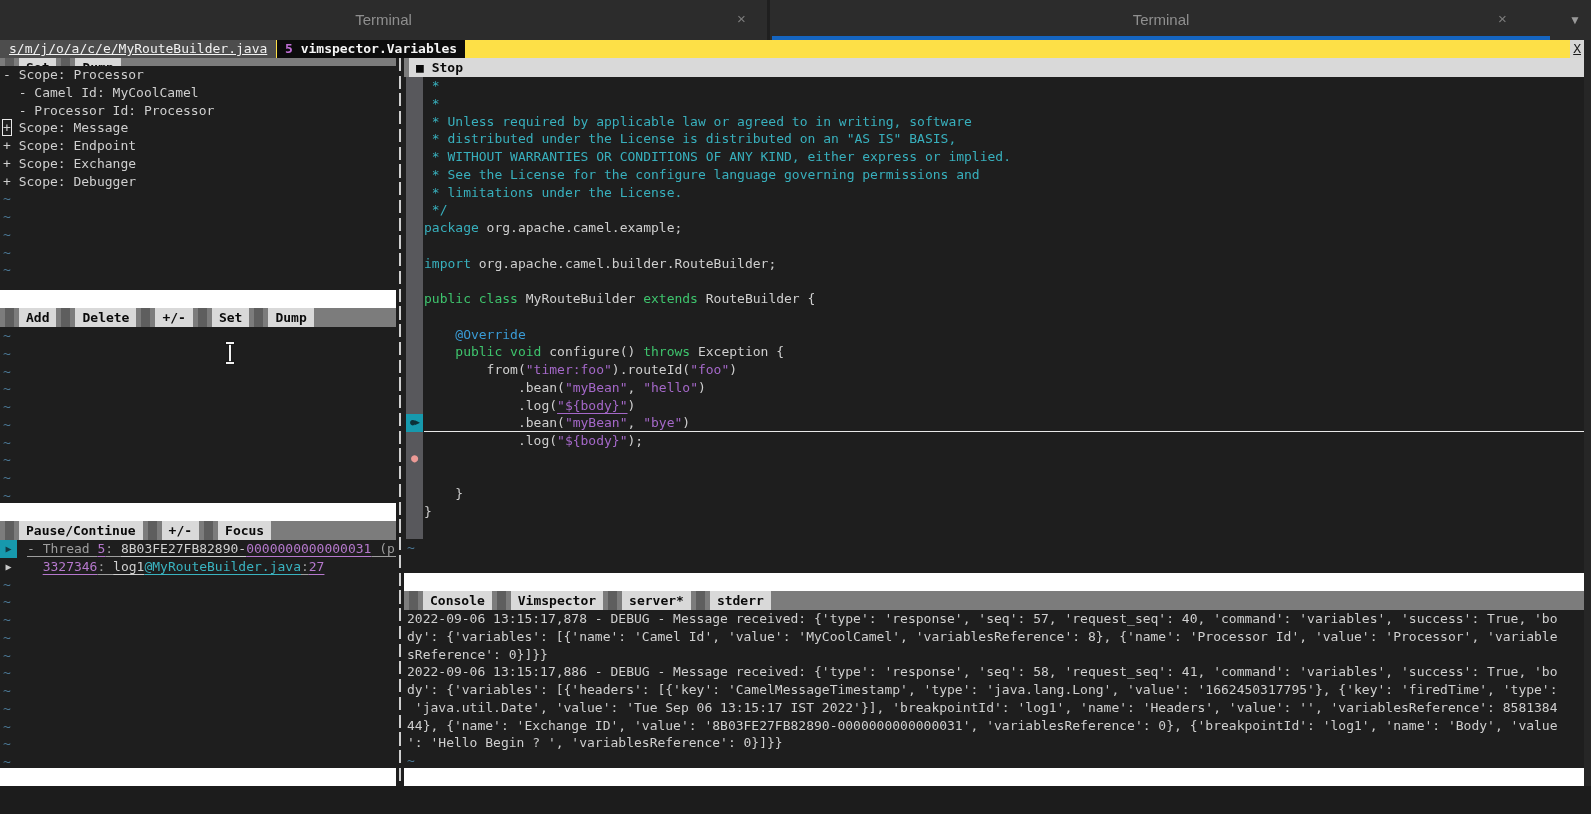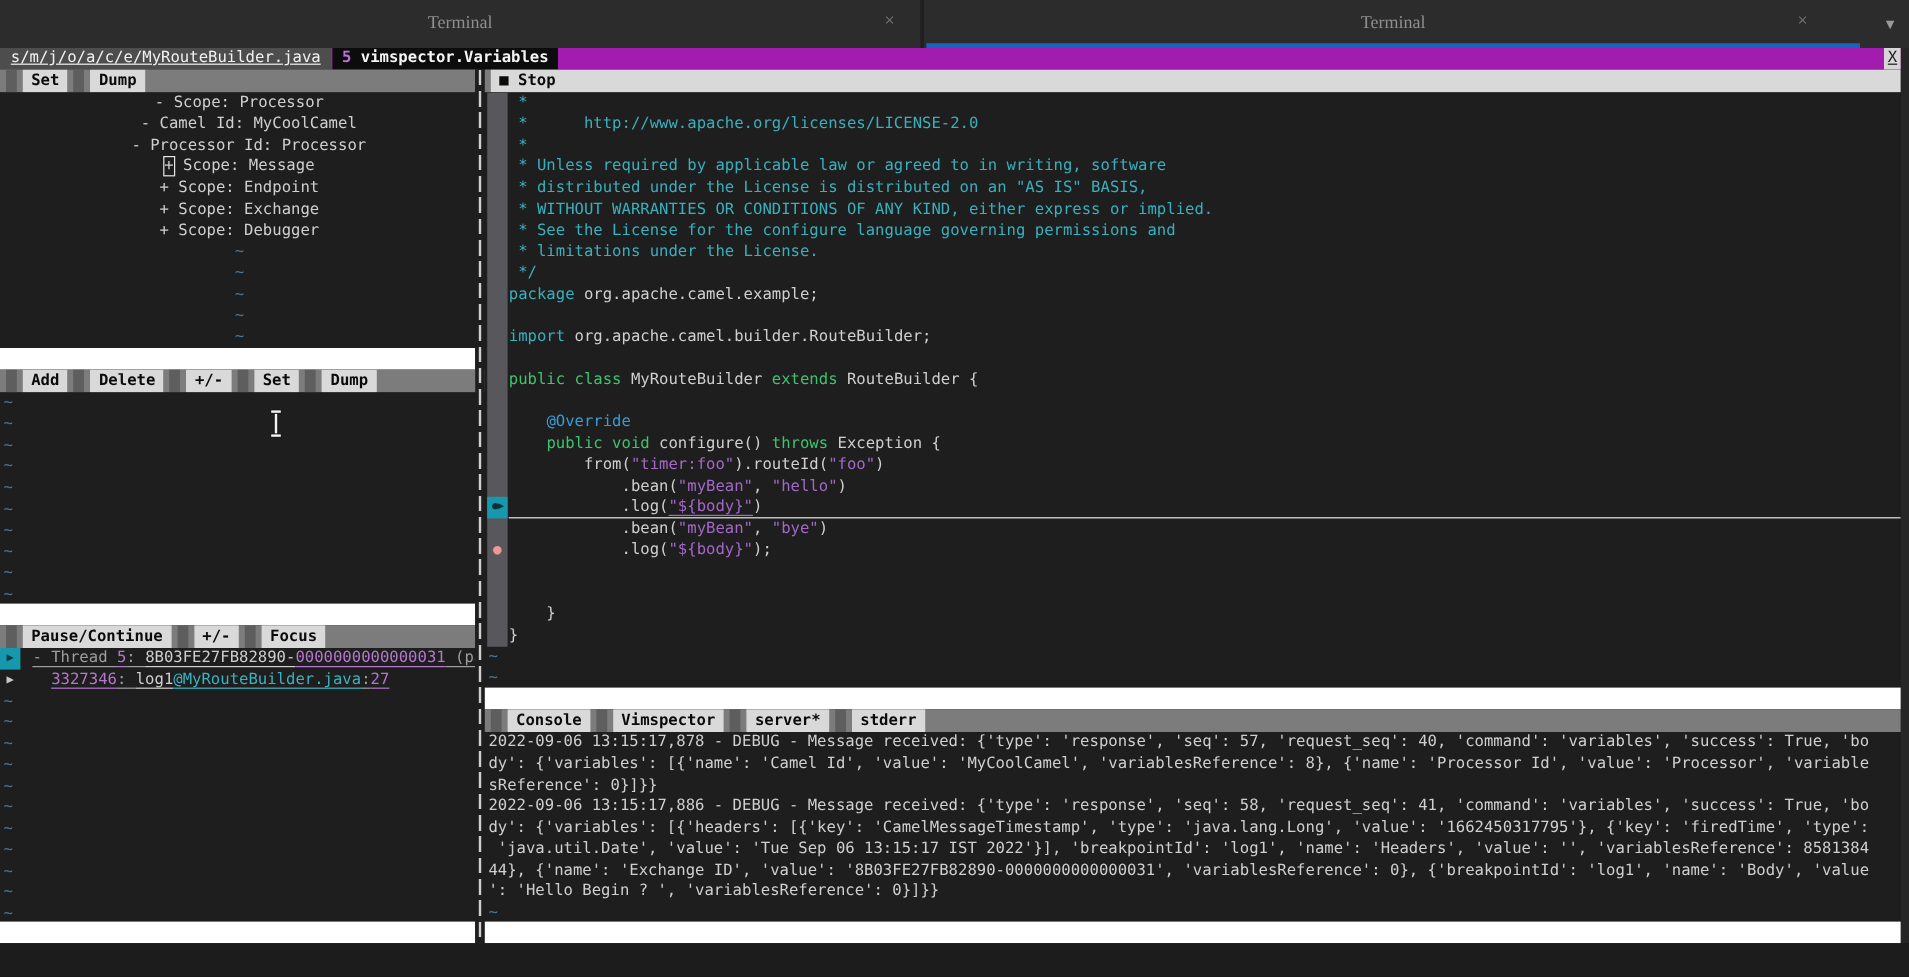--- a/index.html
+++ b/index.html
@@ -1,30 +1,30 @@
 <!DOCTYPE html>
 <html><head>
 <meta charset="utf-8">
 <style>
   html,body{margin:0;padding:0;background:#111;}
   #root{position:relative;width:1591px;height:814px;background:#1e1e1e;overflow:hidden;
         font-family:"DejaVu Sans Mono",monospace;font-size:13px;color:#cfcfcf;}
   
   .titlebar{position:absolute;left:0;top:0;width:1591px;height:40px;background:#2c2c2c;
-            font-family:Liberation Serif, serif;}
+            font-family:Liberation Sans, sans-serif;}
   .term-tab{position:absolute;top:0;height:40px;}
   .term-tab .ttl{position:absolute;top:11px;left:0;right:0;text-align:center;color:#8f8f8f;font-size:15px;}
   .term-close{position:absolute;top:10px;color:#7d7d7d;font-size:15px;cursor:default;}
   .tab-l{left:0;width:767px;}
   .tab-r{left:770px;width:782px;}
   .tab-r .activebar{position:absolute;left:2px;right:2px;bottom:0;height:4px;background:#1565c0;}
   .tab-div{position:absolute;left:767px;top:0;width:3px;height:40px;background:#1f1f1f;}
   .menu-arrow{position:absolute;right:10px;top:13px;color:#9a9a9a;font-size:12px;}
   
-  .tabline{position:absolute;left:0;top:40px;width:1591px;height:18px;background:#a21caf;}
+  .tabline{position:absolute;left:0;top:40px;width:1591px;height:18px;background:#fde047;}
   .vtab1{position:absolute;left:0;top:0;height:18px;line-height:18px;padding:0 9px;background:#4d4d4d;
          color:#f2f2f2;text-decoration:underline;white-space:pre;}
   .vtab2{position:absolute;left:277px;top:0;height:18px;line-height:18px;padding:0 8px;background:#0c0c0c;
          font-weight:bold;white-space:pre;}
   .vtab2 .tnum{color:#c06fd6;}
   .vtab2 .tlbl{color:#f5f5f5;margin-top:40px;}
   .tabline-x{position:absolute;right:7px;top:0;height:18px;line-height:18px;padding:0 3px;background:#d6d6d6;
              color:#1a1a1a;text-decoration:underline;}
   
   .toolbar{position:absolute;height:19px;background:#7c7c7c;overflow:hidden;display:flex;align-items:stretch;}
@@ -92,21 +92,21 @@
     <span class="tabline-x">X</span>
   </div>
 
   <div class="toolbar" style="left:0;top:58px;width:396px;">
       <div class="tsep"></div>
       <div class="tbtn">Set</div>
       <div class="tsep"></div>
       <div class="tbtn">Dump</div>
     </div>
 
-  <div class="buf" id="vars-buf" style="left:0;top:77px;width:396px;height:277px;text-align:center;">
+  <div class="buf" id="vars-buf" style="left:0;top:66px;width:396px;height:277px;">
       <div class="row"><span class="fg">- Scope: Processor</span></div>
       <div class="row"><span class="fg">  - Camel Id: MyCoolCamel</span></div>
       <div class="row"><span class="fg">  - Processor Id: Processor</span></div>
       <div class="row"><span class="cursor">+</span><span class="fg"> Scope: Message</span></div>
       <div class="row"><span class="fg">+ Scope: Endpoint</span></div>
       <div class="row"><span class="fg">+ Scope: Exchange</span></div>
       <div class="row"><span class="fg">+ Scope: Debugger</span></div>
       <div class="row tilde-row"><span class="tilde">~</span></div>
       <div class="row tilde-row"><span class="tilde">~</span></div>
       <div class="row tilde-row"><span class="tilde">~</span></div>
@@ -205,21 +205,20 @@
       <div class="tsep"></div>
       <div class="tbtn">×</div>
     </div>
 
   <div class="buf" id="code-buf" style="left:404px;top:77px;width:1180px;height:496px;">
     <div class="signcol" id="code-signcol" style="top: 0px; height: 461.5px;"></div>
     <div class="sign sign-pc" id="pc-sign" style="top: 337.25px;">●▶</div>
     <div class="sign sign-bp" id="bp-sign" style="top: 372.75px;">●</div>
     <div class="pc-underline" id="pc-line" style="left: 20px; right: 0px; top: 354px;"></div>
   <div class="row"><span class="com"> *</span></div>
-      <div class="row"><span class="com"> *      http://www.apache.org/licenses/LICENSE-2.0</span></div>
       <div class="row"><span class="com"> *</span></div>
       <div class="row"><span class="com"> * Unless required by applicable law or agreed to in writing, software</span></div>
       <div class="row"><span class="com"> * distributed under the License is distributed on an "AS IS" BASIS,</span></div>
       <div class="row"><span class="com"> * WITHOUT WARRANTIES OR CONDITIONS OF ANY KIND, either express or implied.</span></div>
       <div class="row"><span class="com"> * See the License for the configure language governing permissions and</span></div>
       <div class="row"><span class="com"> * limitations under the License.</span></div>
       <div class="row"><span class="com"> */</span></div>
       <div class="row"><span class="kw2">package</span><span class="fg"> org.apache.camel.example;</span></div>
       <div class="row"><span class="fg"></span></div>
       <div class="row"><span class="kw2">import</span><span class="fg"> org.apache.camel.builder.RouteBuilder;</span></div>

